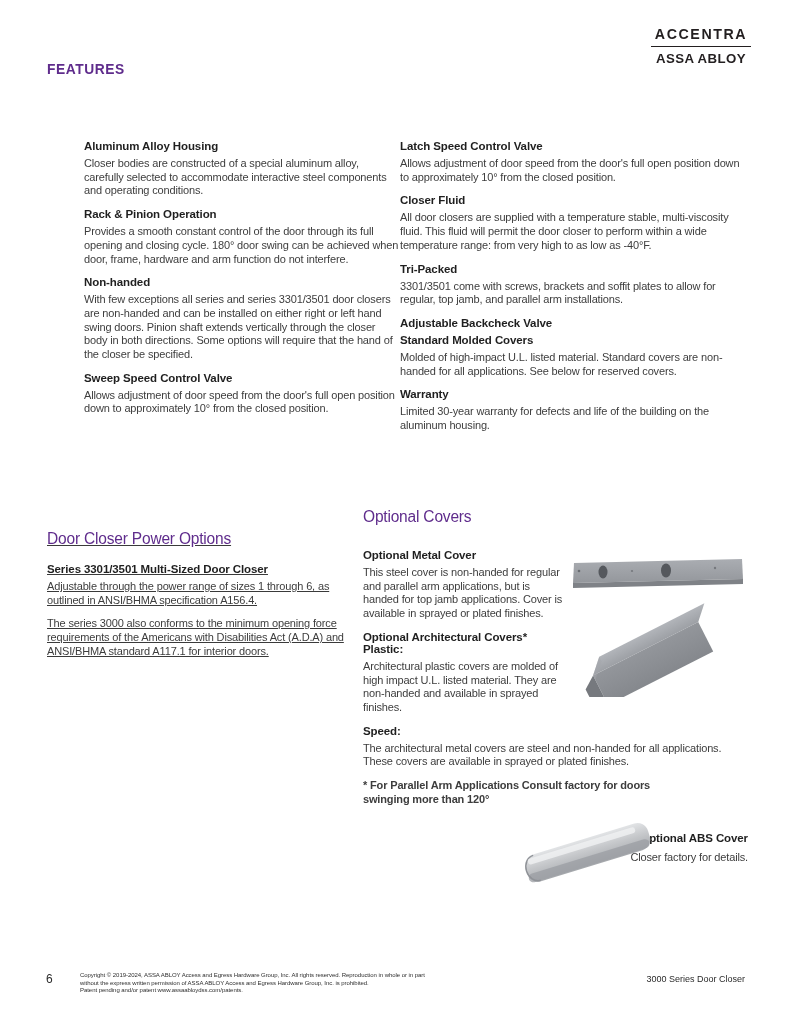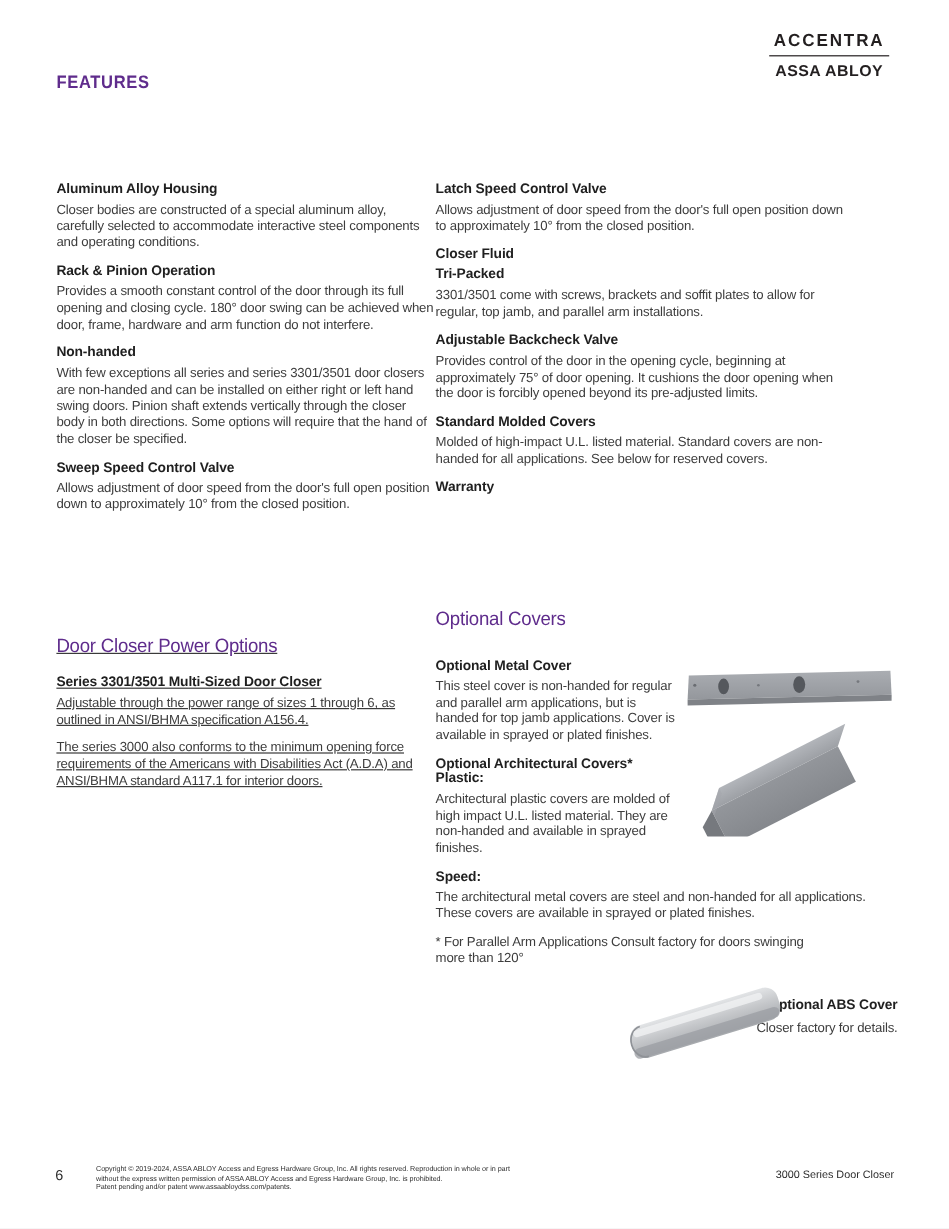--- a/index.html
+++ b/index.html
@@ -7,45 +7,45 @@
     position:relative;width:791px;height:1024px;background:#ffffff;
     font-family:"Liberation Sans","DejaVu Sans",sans-serif;
     color:#3a3a3a;overflow:hidden;margin:0 auto;
   }
   
   .features-title{
     position:absolute;left:47px;top:60px;
     font-size:15px;font-weight:700;letter-spacing:.6px;color:#5f2c8c;
     transform:scaleX(.92);transform-origin:left center;
   }
-  .logo-block{position:absolute;top:26px;right:50px;width:100px;text-align:center;color:#231f20;}
+  .logo-block{position:absolute;top:26px;right:40px;width:100px;text-align:center;color:#231f20;}
   .logo-accentra{font-size:14.5px;font-weight:700;letter-spacing:1.6px;transform:scaleX(.98);transform-origin:center;}
   .logo-rule{border:none;border-top:1.5px solid #231f20;margin:4px 0 4px 0;width:100%;}
   .logo-assaabloy{font-size:13px;font-weight:700;letter-spacing:.4px;transform:scaleX(1.02);transform-origin:center;}
   
-  .col{position:absolute;top:152px;}
+  .col{position:absolute;top:140px;margin-left:37px;}
   .col-left{left:47px;width:315px;}
   .col-right{left:363px;width:340px;}
   .feat h4{
     margin:0 0 5px 0;font-size:11.5px;font-weight:700;color:#1f1f1f;letter-spacing:-.1px;
   }
   .feat p{
     margin:0 0 10px 0;font-size:11px;line-height:13.7px;letter-spacing:-.15px;color:#3d3d3d;
   }
   .section-title{
     margin:0;font-size:16px;font-weight:500;color:#5f2c8c;letter-spacing:-.2px;
     transform:scaleX(.97);transform-origin:left center;
   }
   .power-options{position:absolute;left:47px;top:530px;width:315px;text-decoration:underline;}
   .power-options .section-title{margin-bottom:15px;}
   .optional-covers{position:absolute;left:363px;top:508px;width:385px;}
   .optional-covers .section-title{margin-bottom:23px;}
   .metal-photo{float:right;width:178px;height:146px;margin:2px 0 0 6px;}
   .note{
-    clear:none;margin:4px 0 0 0;font-size:10px;font-weight:400;line-height:19px;
+    clear:none;margin:4px 0 0 0;font-size:10px;font-weight:700;line-height:19px;
     color:#2b2b2b;max-width:315px;letter-spacing:-.1px;
   }
   .abs-block{position:relative;margin-top:26px;height:90px;text-align:right;}
   .abs-block h4{margin-bottom:7px;}
   .abs-photo{position:absolute;left:160px;top:-12px;width:140px;height:85px;}
   
   .footer{position:absolute;left:0;top:968px;width:791px;height:46px;}
   .page-number{position:absolute;left:46px;top:4px;font-size:12px;color:#2b2b2b;}
   .copyright{position:absolute;left:80px;top:4px;width:420px;font-size:6px;line-height:7.6px;color:#2f2f2f;letter-spacing:-.05px;}
   .footer-product{position:absolute;right:46px;top:6px;font-size:9px;color:#2b2b2b;text-align:center;}
@@ -81,35 +81,36 @@
     </div>
   </div>
 
   <div class="col col-right">
     <div class="feat">
       <h4>Latch Speed Control Valve</h4>
       <p>Allows adjustment of door speed from the door's full open position down to approximately 10° from the closed position.</p>
     </div>
     <div class="feat">
       <h4>Closer Fluid</h4>
+      <p>All door closers are supplied with a temperature stable, multi-viscosity fluid. This fluid will permit the door closer to perform within a wide temperature range: from very high to as low as -40°F.</p>
     </div>
     <div class="feat">
       <h4>Tri-Packed</h4>
       <p>3301/3501 come with screws, brackets and soffit plates to allow for regular, top jamb, and parallel arm installations.</p>
     </div>
     <div class="feat">
       <h4>Adjustable Backcheck Valve</h4>
-      <p>Provides control of the door in the opening cycle, beginning at approximately 75° of door opening. It cushions the door opening when the door is forcibly opened beyond its pre-adjusted limits.</p>
     </div>
     <div class="feat">
       <h4>Standard Molded Covers</h4>
       <p>Molded of high-impact U.L. listed material. Standard covers are non-handed for all applications. See below for reserved covers.</p>
     </div>
     <div class="feat">
       <h4>Warranty</h4>
+      <p>Limited 30-year warranty for defects and life of the building on the aluminum housing.</p>
     </div>
   </div>
 
   <div class="power-options feat">
     <h2 class="section-title">Door Closer Power Options</h2>
     <h4>Series 3301/3501 Multi-Sized Door Closer</h4>
     <p>Adjustable through the power range of sizes 1 through 6, as outlined in ANSI/BHMA specification A156.4.</p>
     <p>The series 3000 also conforms to the minimum opening force requirements of the Americans with Disabilities Act (A.D.A) and ANSI/BHMA standard A117.1 for interior doors.</p>
   </div>
 

